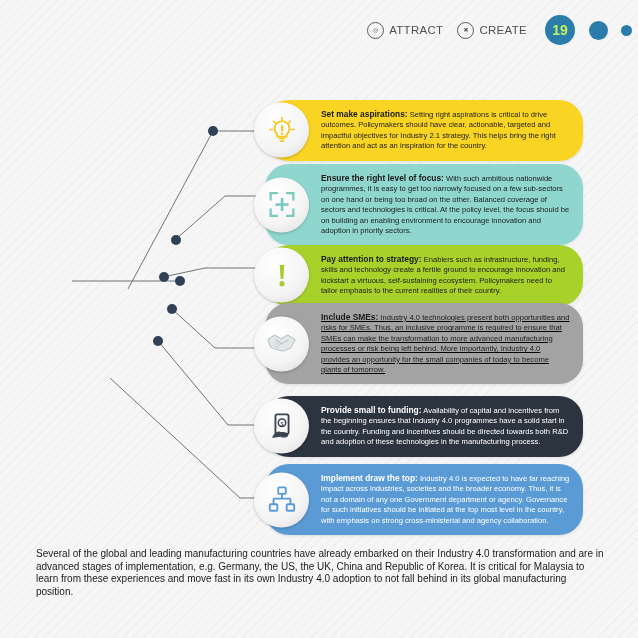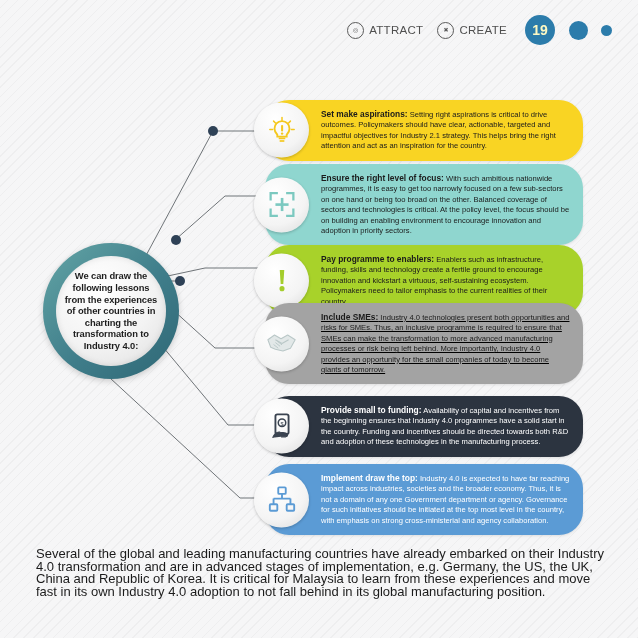--- a/index.html
+++ b/index.html
@@ -21,38 +21,38 @@
        rgba(0,0,0,0) 1px,
        rgba(0,0,0,0) 7px);
     z-index:0;
   }
   #sheet{position:absolute;inset:0;z-index:2;}
 
   
   #header{
     position:absolute;left:0;top:14px;width:638px;height:32px;
     display:flex;align-items:center;justify-content:flex-end;
-    padding-right:26px;box-sizing:border-box;
+    padding-right:6px;box-sizing:border-box;
   }
   .hdr-item{
     display:flex;align-items:center;gap:5px;margin-left:14px;
   }
   .hdr-ico{
     width:15px;height:15px;border-radius:50%;
     border:1.2px solid #5a5a5a;
     display:flex;align-items:center;justify-content:center;
     font-size:6px;color:#5a5a5a;line-height:1;
   }
   .hdr-label{
     font-size:11.5px;letter-spacing:.3px;color:#4f4f4f;
     font-family:"Liberation Sans", sans-serif;
   }
   #page-badge{
     width:30px;height:30px;border-radius:50%;background:#2c7cab;
-    color:#fef9c3;font-size:14px;font-weight:bold;
+    color:#bef264;font-size:14px;font-weight:bold;
     display:flex;align-items:center;justify-content:center;
     margin-left:18px;
   }
   .hdr-dot-lg{width:19px;height:19px;border-radius:50%;background:#2c7cab;margin-left:14px;}
   .hdr-dot-sm{width:11px;height:11px;border-radius:50%;background:#2c7cab;margin-left:13px;}
 
   
   #connectors{position:absolute;left:0;top:0;width:638px;height:638px;z-index:1;}
 
   
@@ -95,21 +95,21 @@
     padding:9px 13px 9px 56px;
     font-size:7.6px;line-height:10.4px;color:#1b1b1b;
     text-align:left;
   }
   .card-body b{font-size:8.4px;font-weight:bold;}
   .card-body.light, .card-body.light b{color:#ffffff;}
 
   
   #footer-note{
     position:absolute;left:36px;top:548px;width:568px;
-    font-size:13px;line-height:12.6px;color:#1b1b1b;
+    font-size:10px;line-height:12.6px;color:#1b1b1b;
     z-index:3;
   }
 </style>
 </head>
 <body>
 
 <div id="bg-pattern"></div>
 
 <svg id="connectors" viewBox="0 0 638 638" xmlns="http://www.w3.org/2000/svg">
   <g stroke="#6f7478" stroke-width="1" fill="none">
@@ -150,25 +150,20 @@
       <span class="hdr-ico">✖</span>
       <span class="hdr-label">CREATE</span>
     </div>
 
 
     <div id="page-badge">19</div>
     <div class="hdr-dot-lg"></div>
     <div class="hdr-dot-sm"></div>
   </div>
 
-  <div id="center-circle">
-    <div id="center-inner">
-      <div id="center-text">We can draw the following lessons from the experiences of other countries in charting the transformation to Industry 4.0:</div>
-    </div>
-  </div>
 
   <div class="card" style="top:100px;background:#f9d423;">
     <div class="card-ico-wrap">
       <svg width="30" height="30" viewBox="0 0 32 32">
         <g stroke="#f4c81f" stroke-width="1.6" fill="none" stroke-linecap="round">
           <line x1="16" y1="2" x2="16" y2="5"></line>
           <line x1="7" y1="6" x2="9" y2="8"></line>
           <line x1="25" y1="6" x2="23" y2="8"></line>
           <line x1="3" y1="15" x2="6" y2="15"></line>
           <line x1="29" y1="15" x2="26" y2="15"></line>
@@ -204,21 +199,21 @@
   </div>
 
   <div class="card" style="top:245px;background:#a8d22a;">
     <div class="card-ico-wrap">
       <svg width="28" height="28" viewBox="0 0 32 32">
         <path d="M13.4 4 h5.2 l-1.1 16 h-3 z" fill="#a4cd2c"></path>
         <circle cx="16" cy="25.3" r="2.9" fill="#a4cd2c"></circle>
       </svg>
     </div>
     <div class="card-body">
-      <b>Pay programme to enablers:</b><span> Enablers such as infrastructure, funding, skills and technology create a fertile ground to encourage innovation and kickstart a virtuous, self-sustaining ecosystem. Policymakers need to tailor emphasis to the current realities of their country.</span>
+      <b>Pay attention to strategy:</b><span> Enablers such as infrastructure, funding, skills and technology create a fertile ground to encourage innovation and kickstart a virtuous, self-sustaining ecosystem. Policymakers need to tailor emphasis to the current realities of their country.</span>
     </div>
   </div>
 
   <div class="card" style="top:303px;background:#a3a3a3;text-decoration:underline;">
     <div class="card-ico-wrap">
       <svg width="32" height="32" viewBox="0 0 34 34">
         <g fill="#e2e8e8" stroke="#b9c7c7" stroke-width="1.1" stroke-linejoin="round">
           <path d="M2 13 L9 8 L16 12 L23 8 L31 13 L26 22 L18 25 L10 23 L5 21 Z"></path>
           <path d="M10 13 L17 17 L24 13"></path>
         </g>

